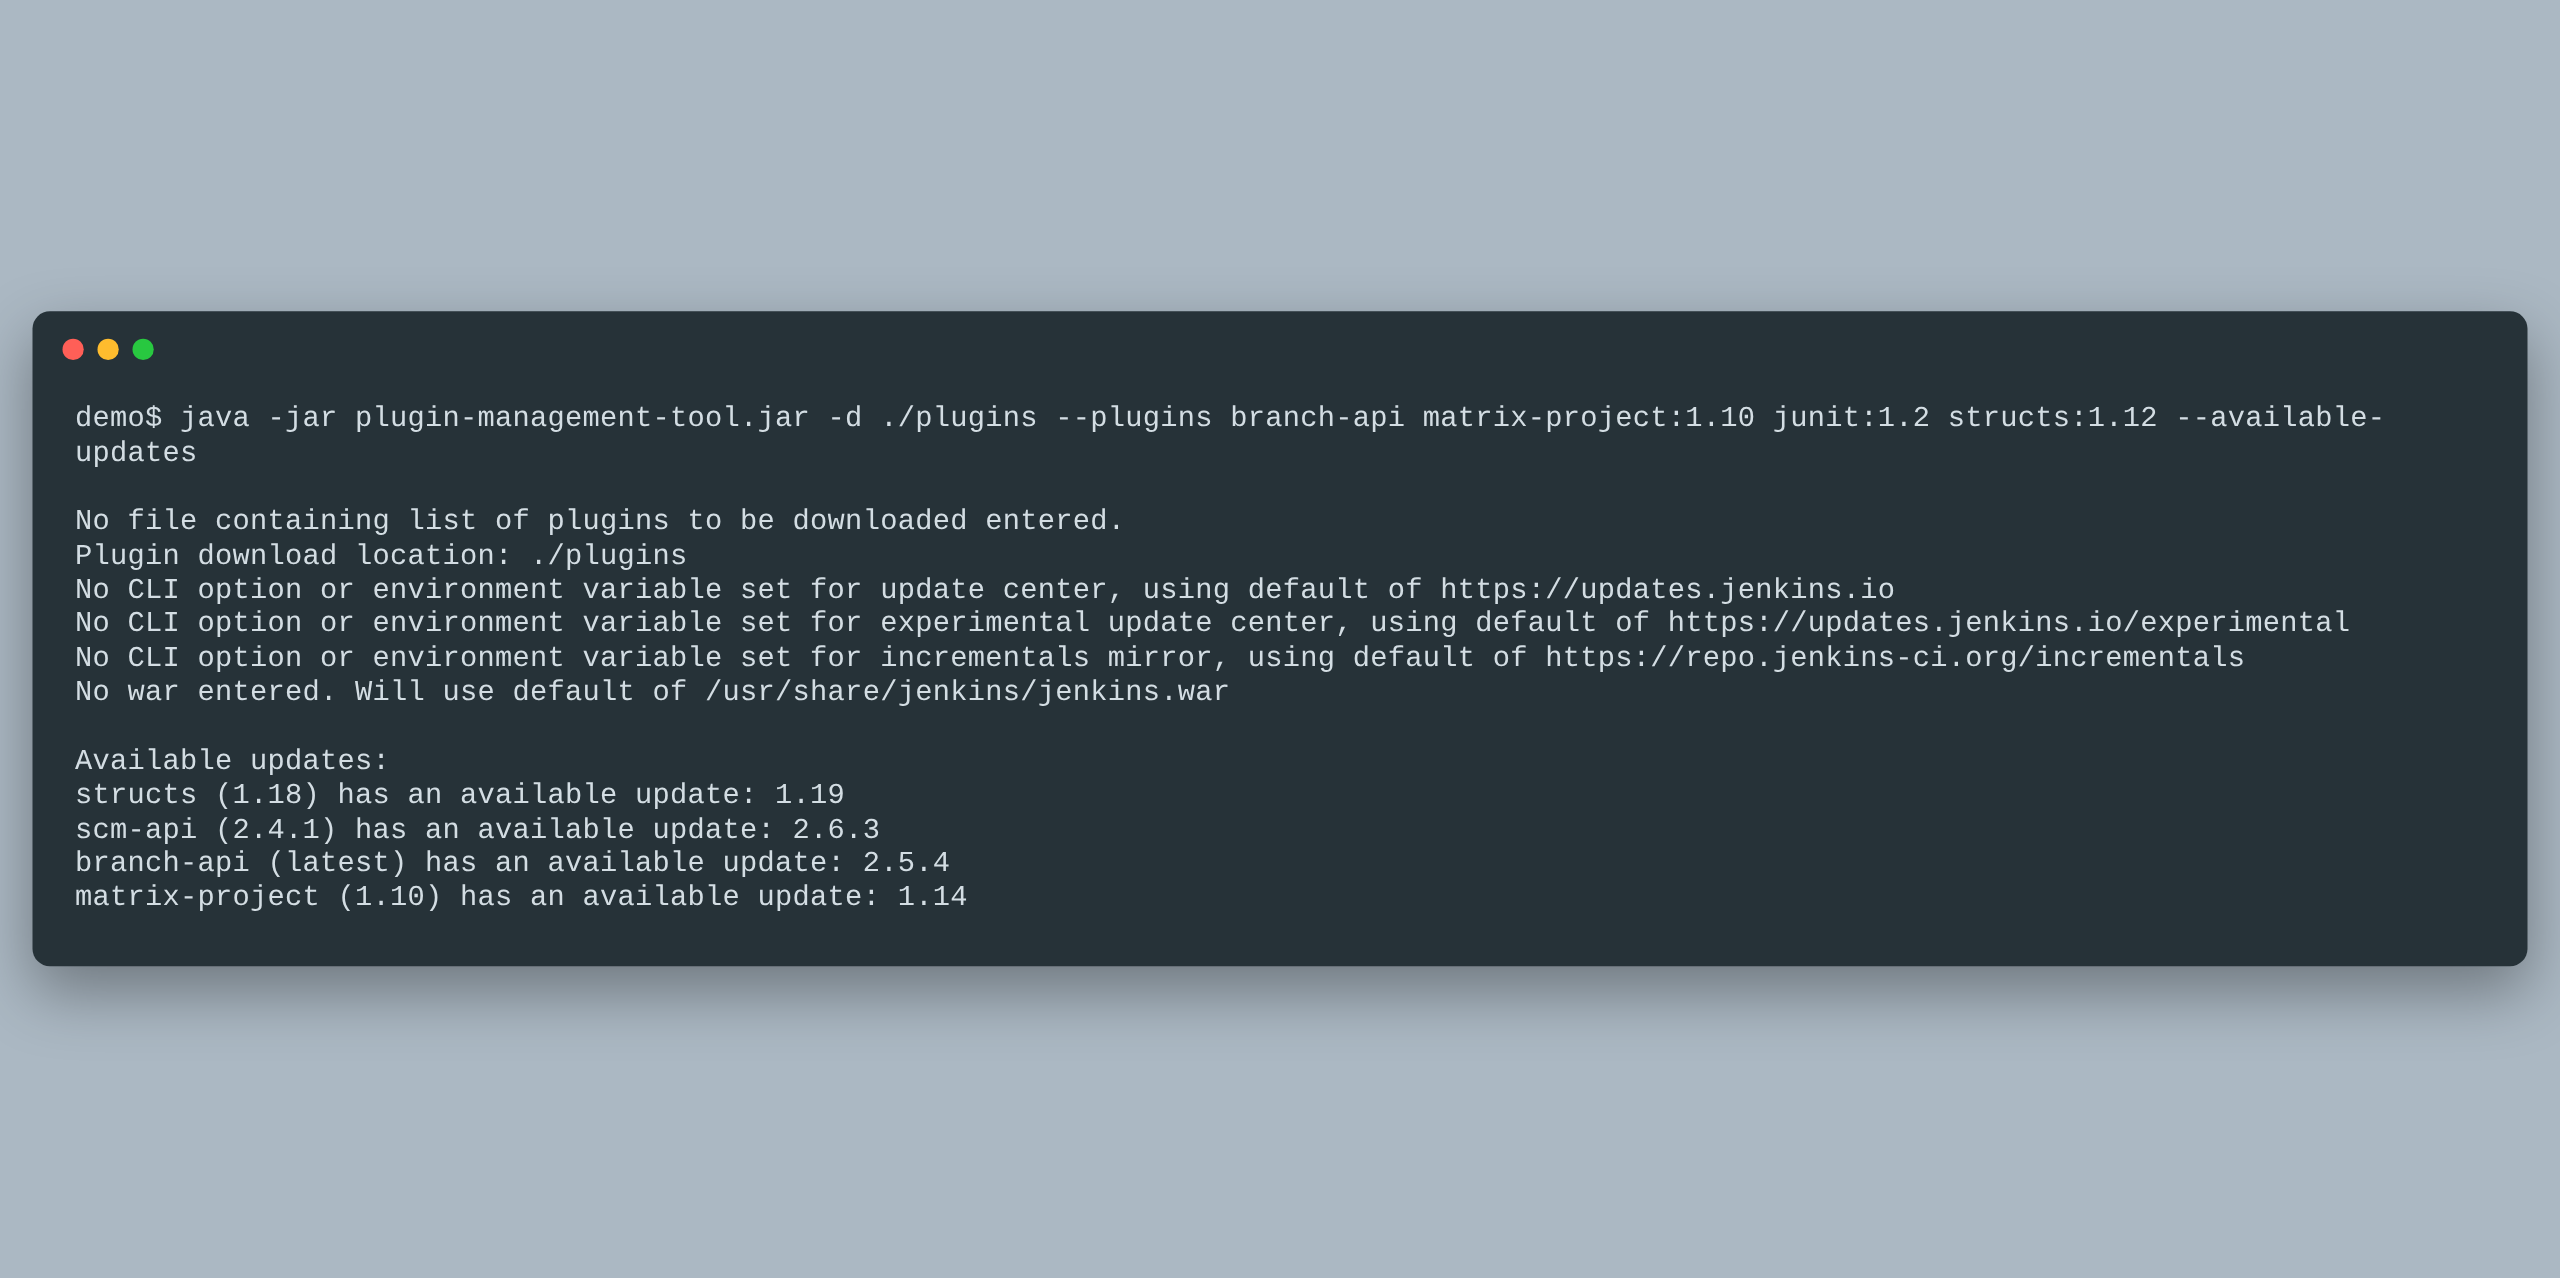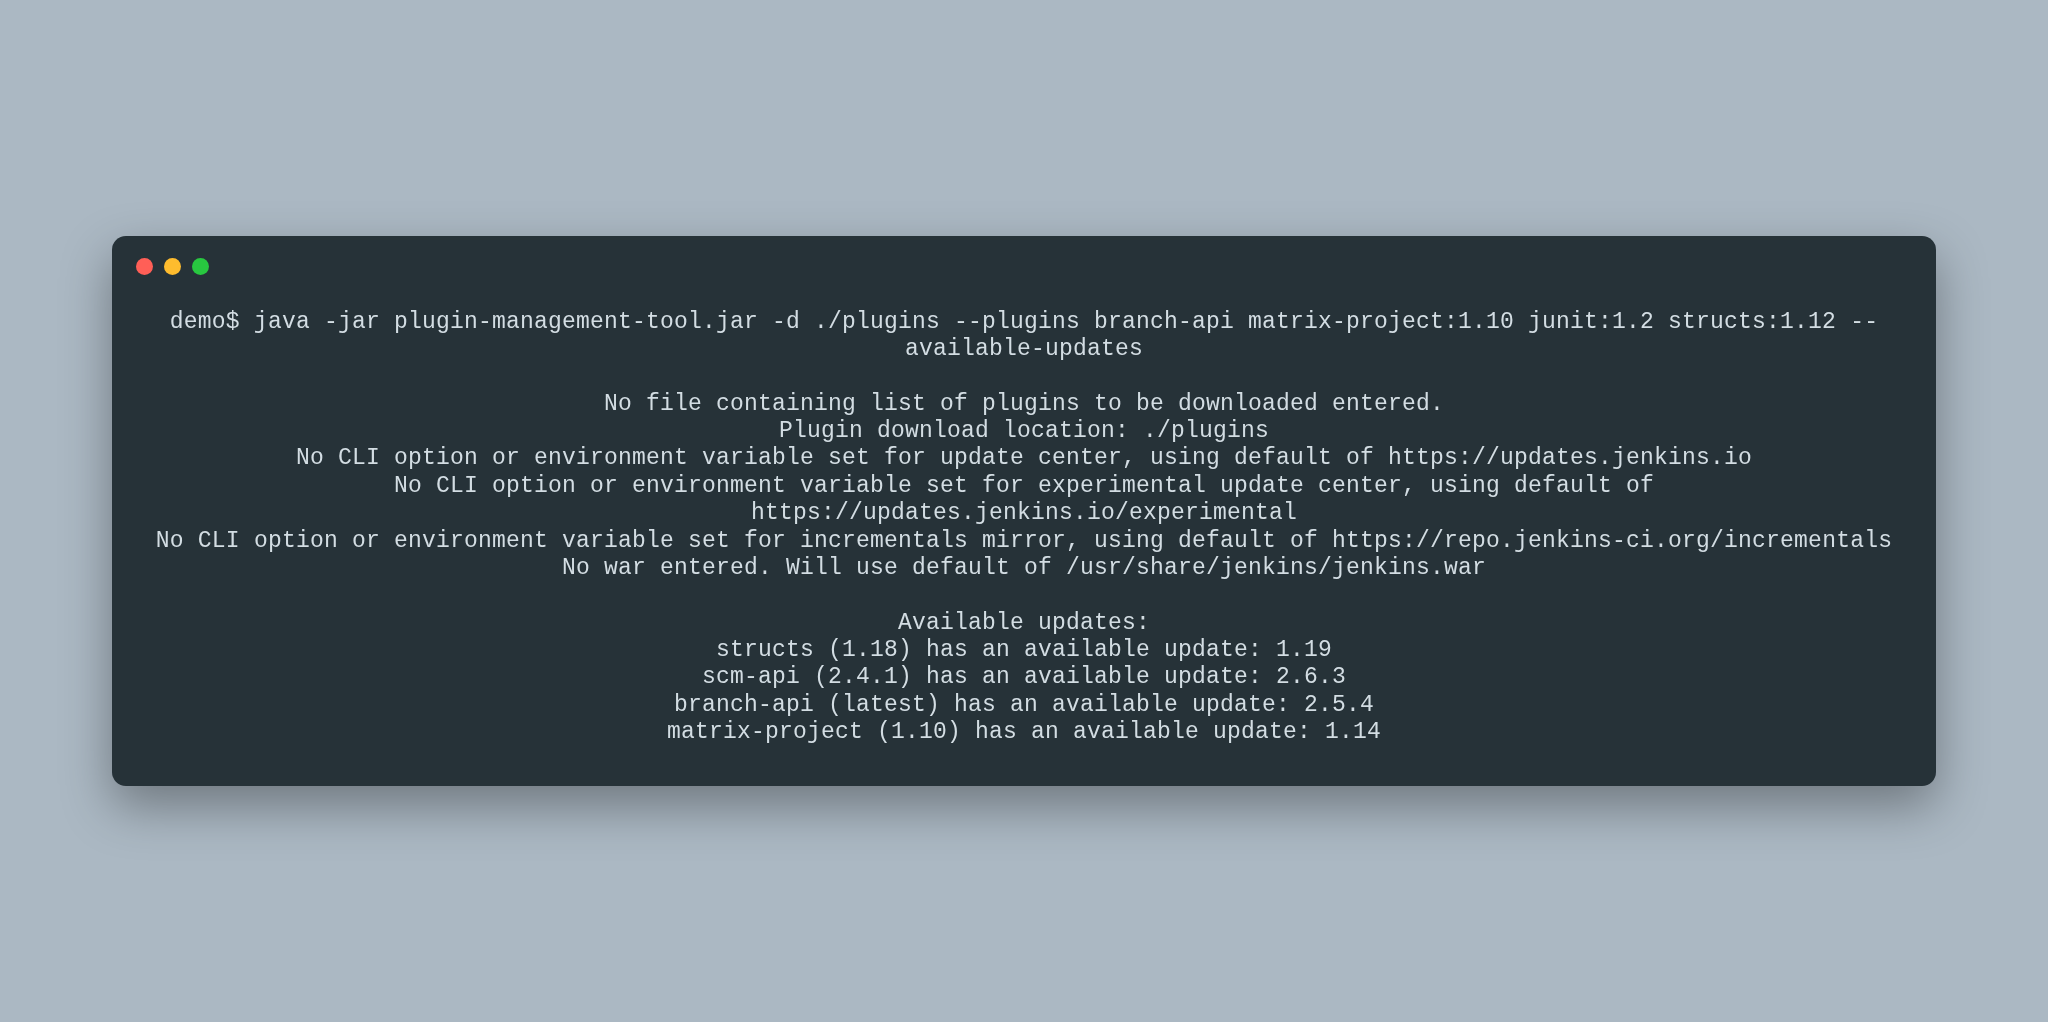--- a/index.html
+++ b/index.html
@@ -12,26 +12,25 @@
       background: #abb8c3;
       width: 2048px;
       height: 1022px;
       display: flex;
       align-items: center;
       justify-content: center;
       font-family: ui-monospace, SFMono-Regular, "SF Mono", Menlo, Monaco, Consolas, "Liberation Mono", "Courier New", monospace;
     }
     
     .terminal-window {
-      width: 1824px;
+      width: 1996px;
       background: #263238;
       border-radius: 14px;
       box-shadow: 0 20px 50px rgba(0, 0, 0, 0.35);
       overflow: hidden;
-      text-align: center;
     }
     
     .title-bar {
       display: flex;
       align-items: center;
       padding: 22px 24px 8px 24px;
       gap: 11px;
     }
     
     .traffic-light {

